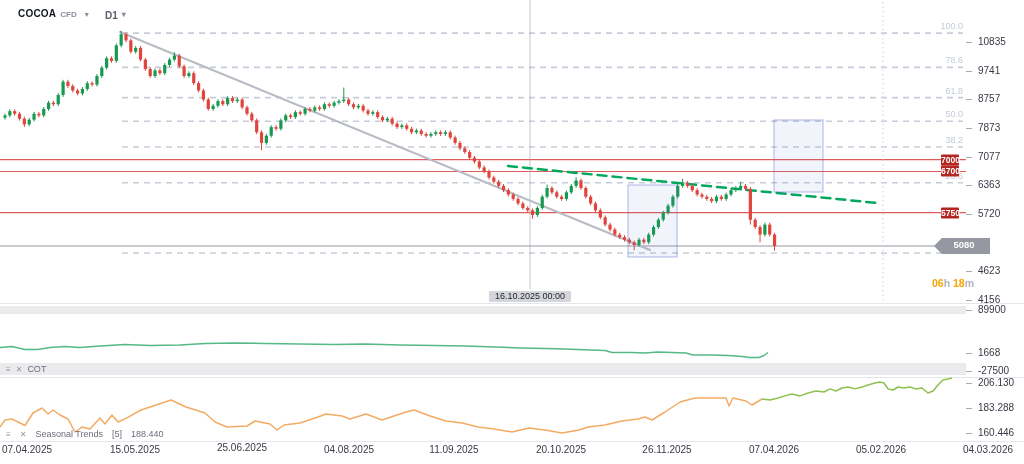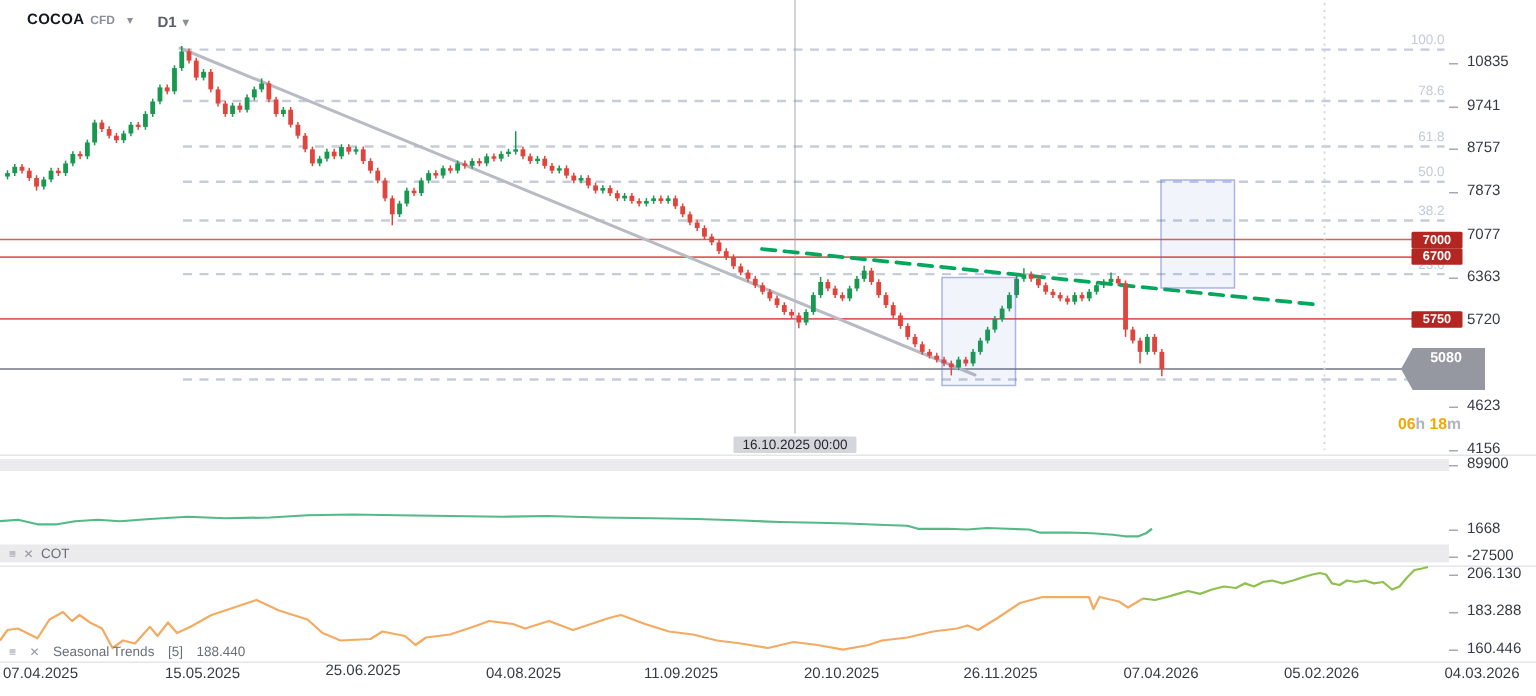--- a/index.html
+++ b/index.html
@@ -16,23 +16,23 @@
   .hdr-symbol{position:absolute;left:18px;top:8px;display:flex;align-items:baseline;gap:4px;}
   .hdr-symbol .sym{font-size:10px;font-weight:bold;color:#131722;letter-spacing:.2px;}
   .hdr-symbol .typ{font-size:8px;color:#8a8e99;font-weight:bold;}
   .caret{font-size:8px;color:#8a8e99;margin-left:4px;}
   .hdr-tf{position:absolute;left:105px;top:10px;display:flex;align-items:flex-start;color:#5a5e69;font-size:10px;font-weight:bold;}
   .legend{display:flex;align-items:center;gap:5px;font-size:9px;color:#6a6e79;}
   .legend .ico{font-size:8px;color:#9598a1;}
   .cot-band{position:absolute;left:0;top:363px;width:966px;height:12px;background:#ebebed;padding-left:6px;box-sizing:border-box;}
   .seasonal-legend{position:absolute;left:6px;top:429px;}
   .seasonal-legend span{margin-right:4px;}
-  .price-tag{position:absolute;left:941px;width:34px;height:11px;background:#b32622;color:#fff;
+  .price-tag{position:absolute;left:941px;width:18px;height:11px;background:#b32622;color:#fff;
              font-size:8.5px;font-weight:bold;text-align:center;line-height:11px;transform:translateY(-50%);border-radius:1px;}
-  .cur-tag{position:absolute;left:934px;width:56px;height:28px;background:#9598a1;color:#fff;
+  .cur-tag{position:absolute;left:934px;width:56px;height:16px;background:#9598a1;color:#fff;
            font-size:9.5px;font-weight:bold;text-align:center;line-height:14px;transform:translateY(-50%);
            clip-path:polygon(0 50%,14% 0,100% 0,100% 100%,14% 100%);padding-left:4px;box-sizing:border-box;}
   .countdown{position:absolute;left:924px;top:277px;width:50px;text-align:right;font-size:10.5px;font-weight:bold;}
   .countdown .num{color:#f7a600;margin-top:25px;}
   .countdown .unit{color:#b2b5be;}
   .cross-label{position:absolute;left:530px;top:291px;transform:translateX(-50%);background:#d4d6dc;color:#24272e;
                font-size:9px;line-height:11px;padding:0 6px;border-radius:1px;text-align:right;}
 </style>
 </head>
 <body>

